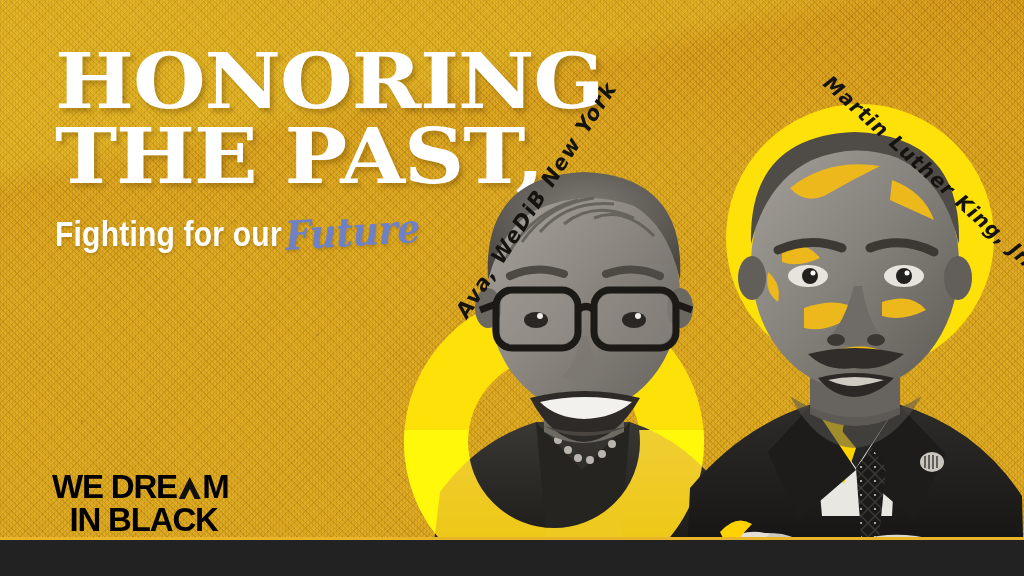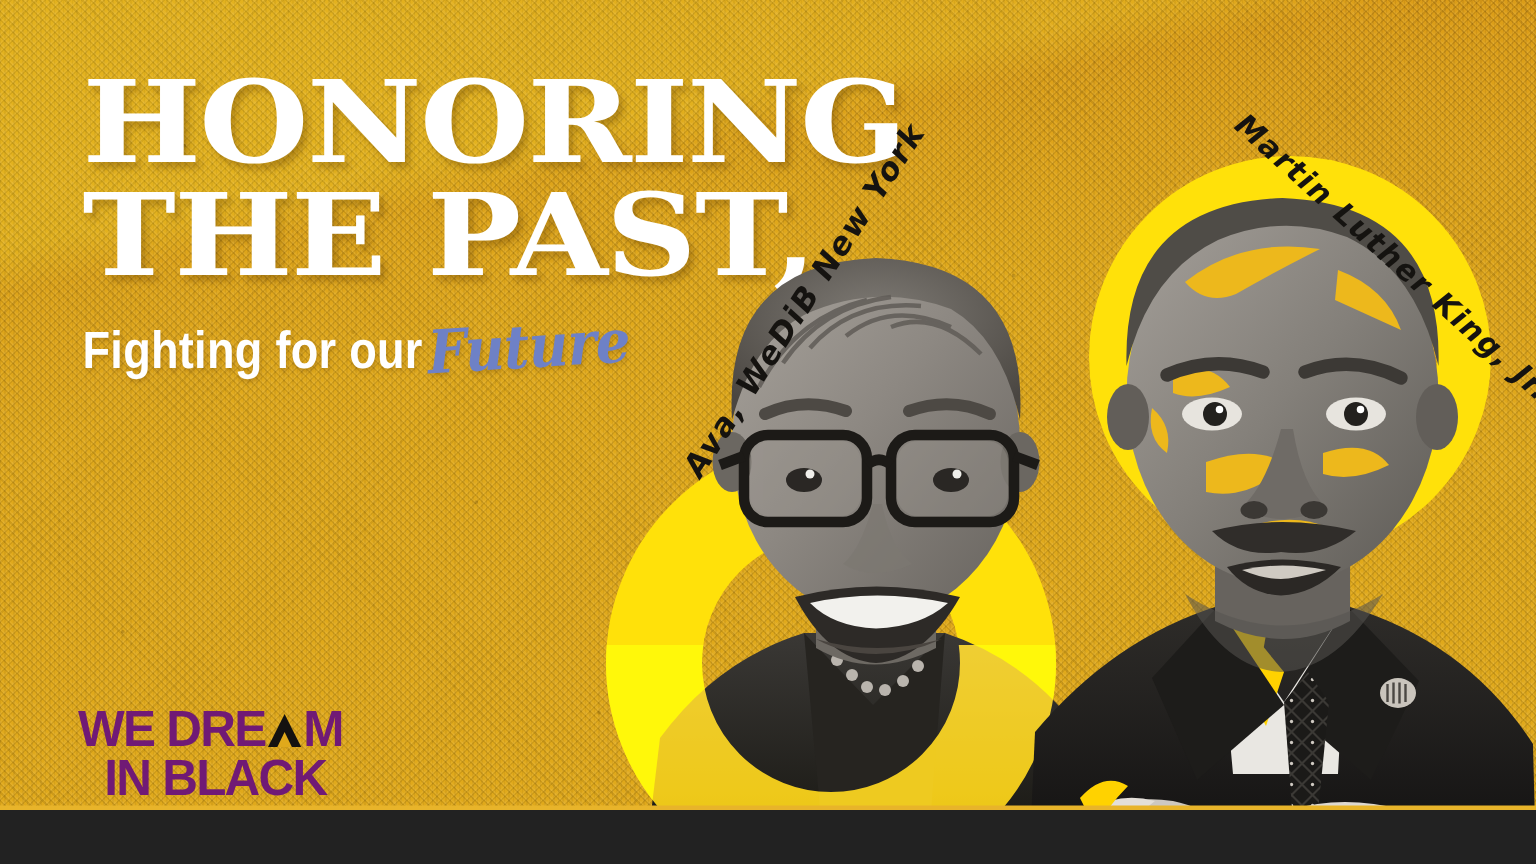--- a/index.html
+++ b/index.html
@@ -135,21 +135,21 @@
     letter-spacing:1.1px;
     transform: rotate(42deg) skewX(-9deg);
     transform-origin: left top;
   }
 
   
   #logo{
     position:absolute; left:52px; top:470px; z-index:22;
     font-family:"Liberation Sans", sans-serif;
     font-weight:700;
-    color:#701a75;
+    color:#000000;
     line-height:.96;
     letter-spacing:-1.2px;
   }
   #logo .lrow{ font-size:34px; transform: scaleX(.97); transform-origin:left center; white-space:nowrap; }
   #logo #logo-row-2{ padding-left:18px; }
   .tri-a{
     display:inline-block;
     width:24px; height:24px;
     vertical-align:-2px;
     margin:0 1px;

